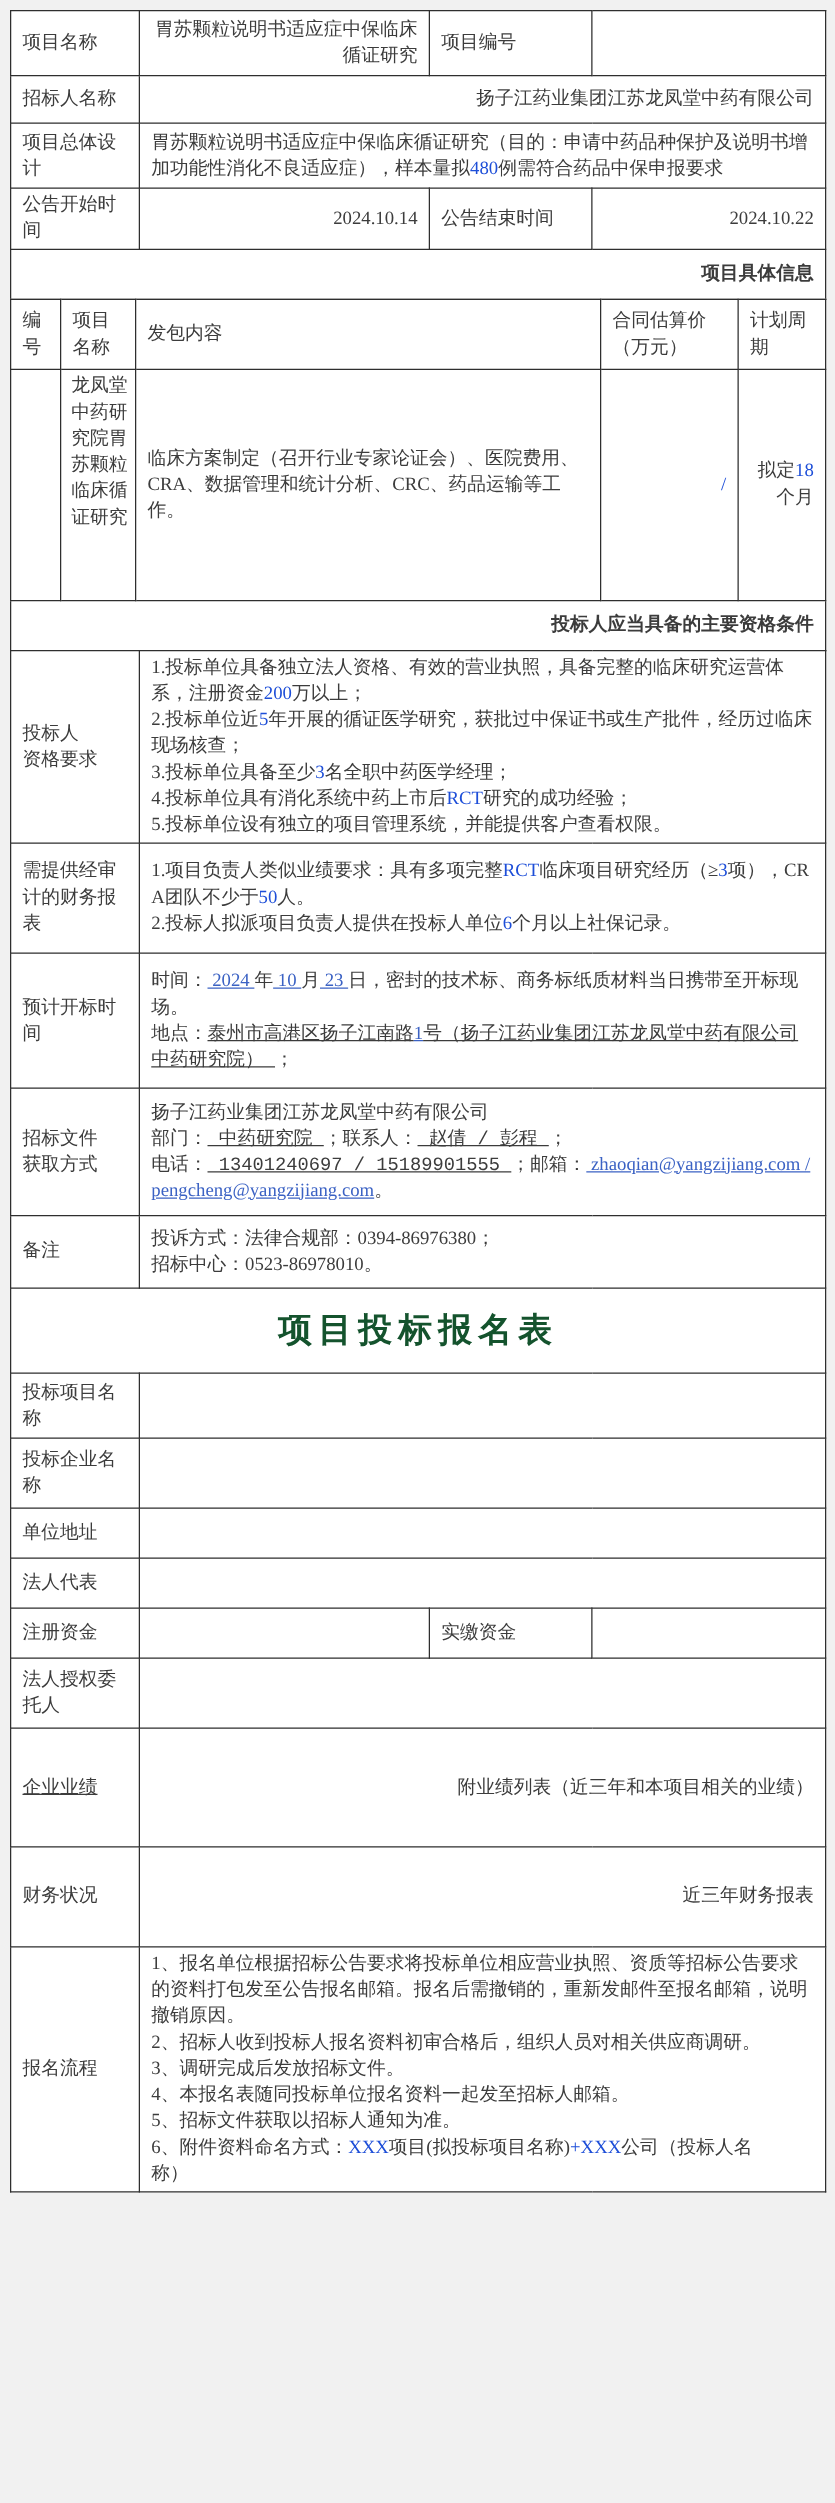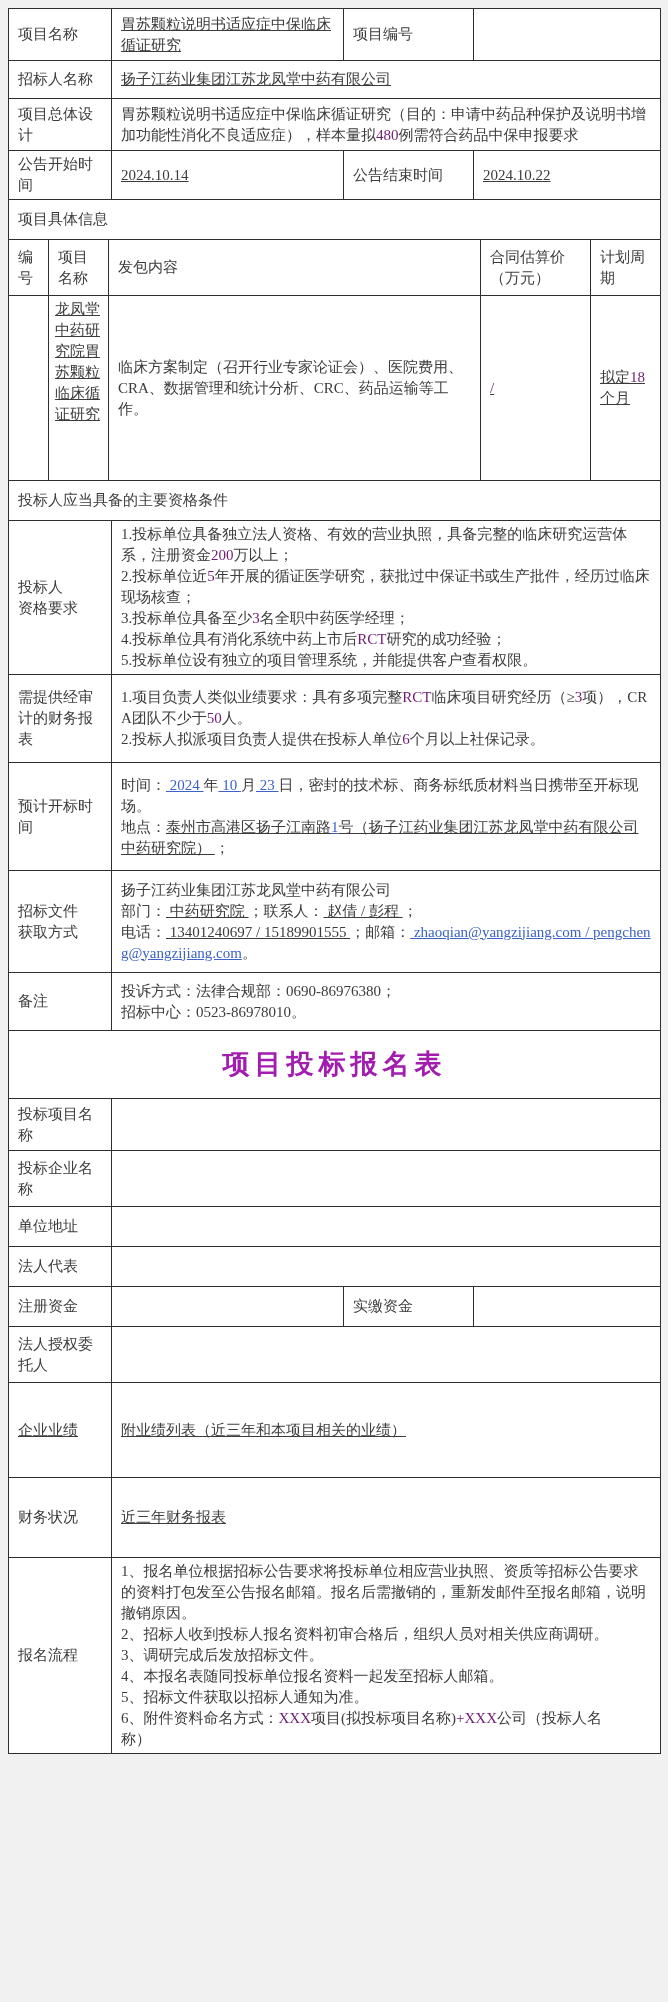--- a/index.html
+++ b/index.html
@@ -20,32 +20,32 @@
   td{
     border:1px solid #2e2e2e;
     padding:3px 9px;
     font-size:15px;
     line-height:21px;
     vertical-align:middle;
     word-break:break-all;
     overflow:hidden;
   }
   .lab{}
-  .ctr{text-align:left;text-decoration:underline;}
+  .ctr{text-align:right;}
   .top{vertical-align:top;}
-  .b{color:#701a75;}
-  .u{text-decoration:underline;}
+  .b{color:#1d4ed8;}
+  .u{text-decoration:underline;font-family:Liberation Mono, monospace;}
   .bu{color:#3b62c4;text-decoration:underline;}
-  .section-cell{text-align:left;}
+  .section-cell{text-align:right;font-weight:bold;}
   .title-cell{
     font-size:27px;
     font-weight:bold;
     text-align:center;
     letter-spacing:5px;
-    color:#a21caf;
+    color:#14532d;
   }
 </style>
 </head>
 <body>
 
 <div class="wrap">
 
   <table>
     <colgroup>
         <col style="width:103px">
@@ -151,21 +151,21 @@
           </td>
       <td colspan="3">
             <div><span>扬子江药业集团江苏龙凤堂中药有限公司</span></div>
             <div><span>部门：</span><span class="u"> 中药研究院 </span><span>；联系人：</span><span class="u"> 赵倩 / 彭程 </span><span>；</span></div>
             <div><span>电话：</span><span class="u"> 13401240697 / 15189901555 </span><span>；邮箱：</span><span class="bu"> zhaoqian@yangzijiang.com / pengcheng@yangzijiang.com</span><span>。</span></div>
           </td>
     </tr>
     <tr style="height:58px">
       <td class="lab">备注</td>
       <td colspan="3">
-            <div><span>投诉方式：法律合规部：0690-86976380；</span></div>
+            <div><span>投诉方式：法律合规部：0394-86976380；</span></div>
             <div><span>招标中心：0523-86978010。</span></div>
           </td>
     </tr>
     <tr style="height:68px">
       <td class="title-cell" colspan="4">项目投标报名表</td>
     </tr>
     <tr style="height:52px">
       <td class="lab">投标项目名称</td>
       <td colspan="3"></td>
     </tr>

